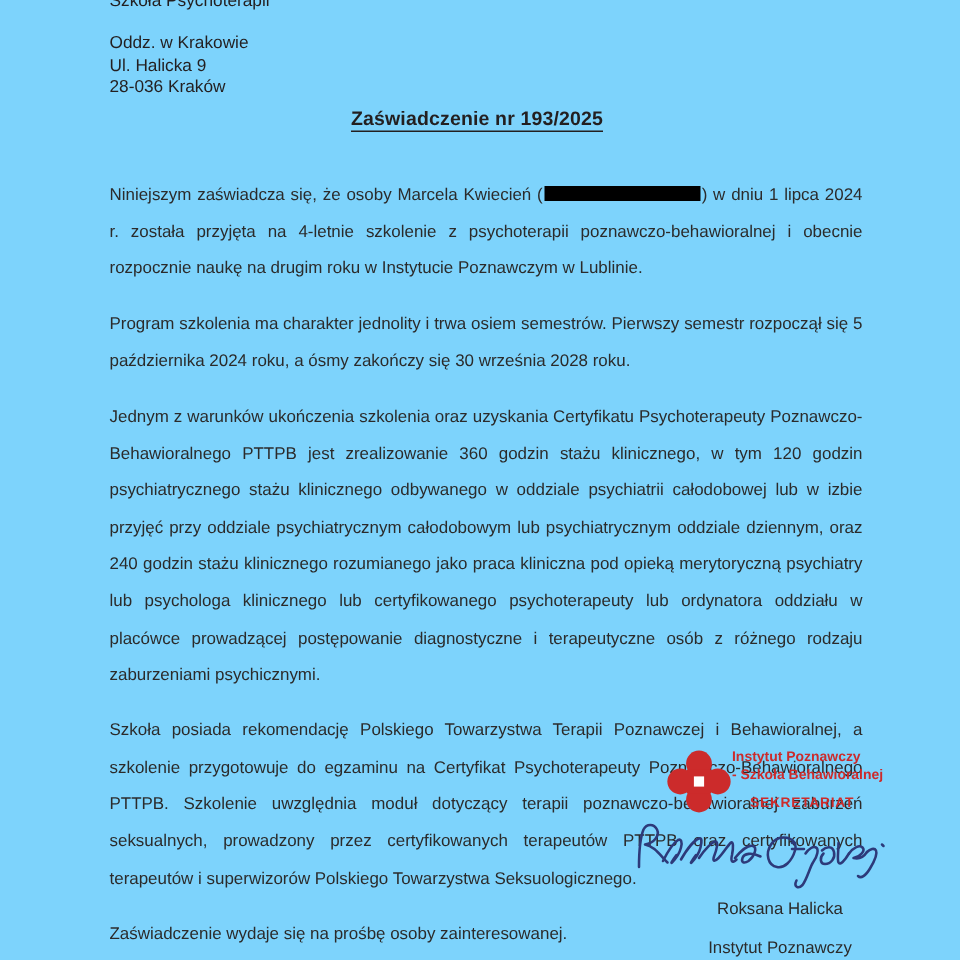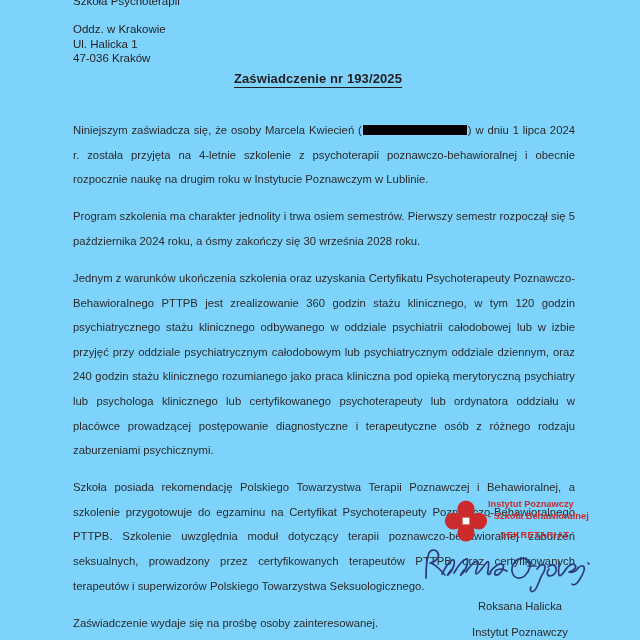--- a/index.html
+++ b/index.html
@@ -160,22 +160,22 @@
 <body>
 
 <div class="page">
 
   <div class="letterhead">
     <div class="org-line">Szkoła Psychoterapii</div>
   </div>
 
   <div class="address">
     <div>Oddz. w Krakowie</div>
-    <div>Ul. Halicka 1</div>
-    <div>47-036 Kraków</div>
+    <div>Ul. Halicka 9</div>
+    <div>28-036 Kraków</div>
   </div>
 
   <div class="doc-title">
     <span>Zaświadczenie nr 193/2025</span>
   </div>
 
   <div class="body-text">
 
     <p><span>Niniejszym zaświadcza się, że osoby Marcela Kwiecień (</span><span class="redaction"></span><span>) w dniu 1 lipca 2024 r. została przyjęta na 4-letnie szkolenie z psychoterapii poznawczo-behawioralnej i obecnie rozpocznie naukę na drugim roku w Instytucie Poznawczym w Lublinie.</span></p>
 

